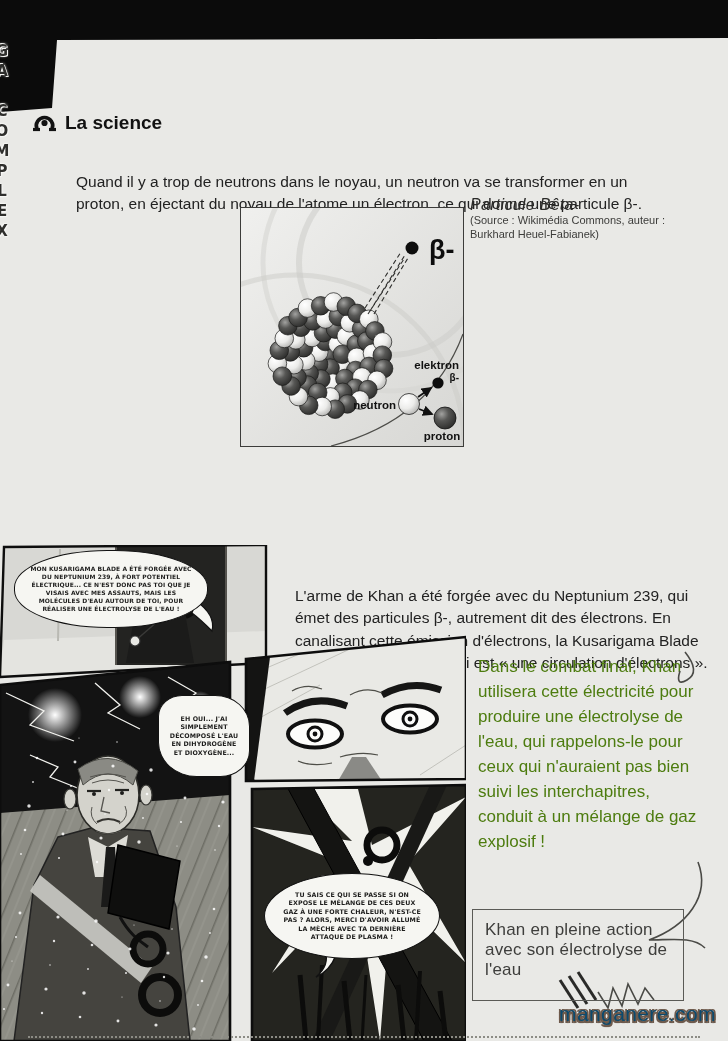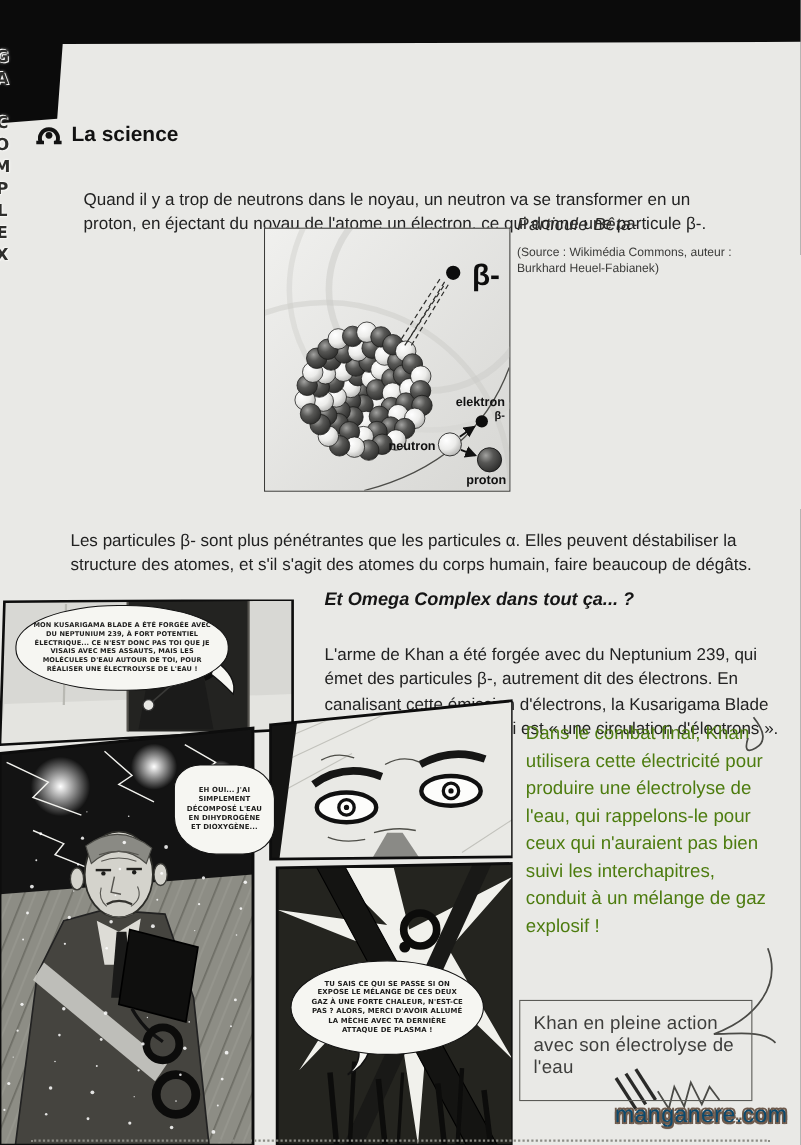--- a/index.html
+++ b/index.html
@@ -16,21 +16,21 @@
   .title{left:76px;top:72px;font-size:22px;font-weight:500;letter-spacing:.2px;color:#161616;}
   .science-row{left:32px;top:112px;display:flex;align-items:flex-end;gap:8px;}
   .science-label{font-size:19px;font-weight:bold;color:#121212;}
   .para{line-height:1.42;font-size:15.5px;color:#222;margin-top:23px;}
   .intro{left:76px;top:148px;width:580px;}
   .beta-par{left:64px;top:458px;width:650px;}
   .fig-box{left:240px;top:207px;width:222px;height:238px;border:1.6px solid #3c3c3a;
            background:#e3e3e0;box-sizing:content-box;}
   .fig-caption{left:470px;top:196px;width:210px;}
   .fig-cap-title{font-size:16px;font-style:italic;color:#2b2b29;letter-spacing:.3px;}
-  .fig-cap-src{font-size:11px;line-height:1.25;color:#3c3c3a;margin-top:10px;}
+  .fig-cap-src{font-size:11px;line-height:1.25;color:#3c3c3a;margin-top:0;}
   .omega-head{left:295px;top:536px;font-size:16.5px;font-weight:bold;font-style:italic;color:#151515;}
   .omega-par{left:295px;top:562px;width:414px;line-height:1.45;}
   .combat-par{left:478px;top:655px;width:220px;font-size:17px;line-height:1.47;color:#4d7c0f;}
   
   .manga{left:0;top:545px;width:466px;height:496px;}
   .bubble{position:absolute;background:#f6f6f2;border:1.4px solid #121212;color:#1d1d1c;
           font-family:"DejaVu Sans",sans-serif;font-weight:bold;text-align:center;
           display:flex;align-items:center;justify-content:center;box-sizing:border-box;
           letter-spacing:.1px;}
   .bubble1{left:14px;top:5px;width:194px;height:78px;border-radius:48%;
@@ -191,23 +191,21 @@
         <text x="201" y="232" font-size="11.5" font-weight="bold" fill="#111" text-anchor="middle">proton</text>
       </g>
     </svg>
   </div>
 
   <div class="abs fig-caption">
     <div class="fig-cap-title">Particule Bêta-</div>
     <div class="fig-cap-src">(Source : Wikimédia Commons, auteur : Burkhard Heuel-Fabianek)</div>
   </div>
 
-  <div class="abs para beta-par">Les particules β- sont plus pénétrantes que les particules α. Elles peuvent déstabiliser la structure des atomes, et s'il s'agit des atomes du corps humain,  faire beaucoup de dégâts.</div>
-
-  <div class="abs omega-head">Et Omega Complex dans tout ça... ?</div>
+
   <div class="abs para omega-par">L'arme de Khan a été forgée avec du Neptunium 239, qui émet des particules β-, autrement dit des électrons. En canalisant cette émission d'électrons, la Kusarigama Blade produit de l'électricité, qui est « une circulation d'électrons ».</div>
   <div class="abs combat-par">Dans le combat final, Khan utilisera cette électricité pour produire une électrolyse de l'eau, qui rappelons-le pour ceux qui n'auraient pas bien suivi les interchapitres, conduit à un mélange de gaz explosif !</div>
 
   <div class="abs manga">
     <svg width="466" height="496" viewBox="0 0 466 496">
       <defs>
         <pattern id="wood" width="20" height="20" patternUnits="userSpaceOnUse" patternTransform="rotate(22)">
           <rect width="20" height="20" fill="#8d8d85"></rect>
           <line x1="0" y1="0" x2="0" y2="20" stroke="#6d6d65" stroke-width="3"></line>
           <line x1="10" y1="0" x2="10" y2="20" stroke="#9c9c94" stroke-width="1"></line>

